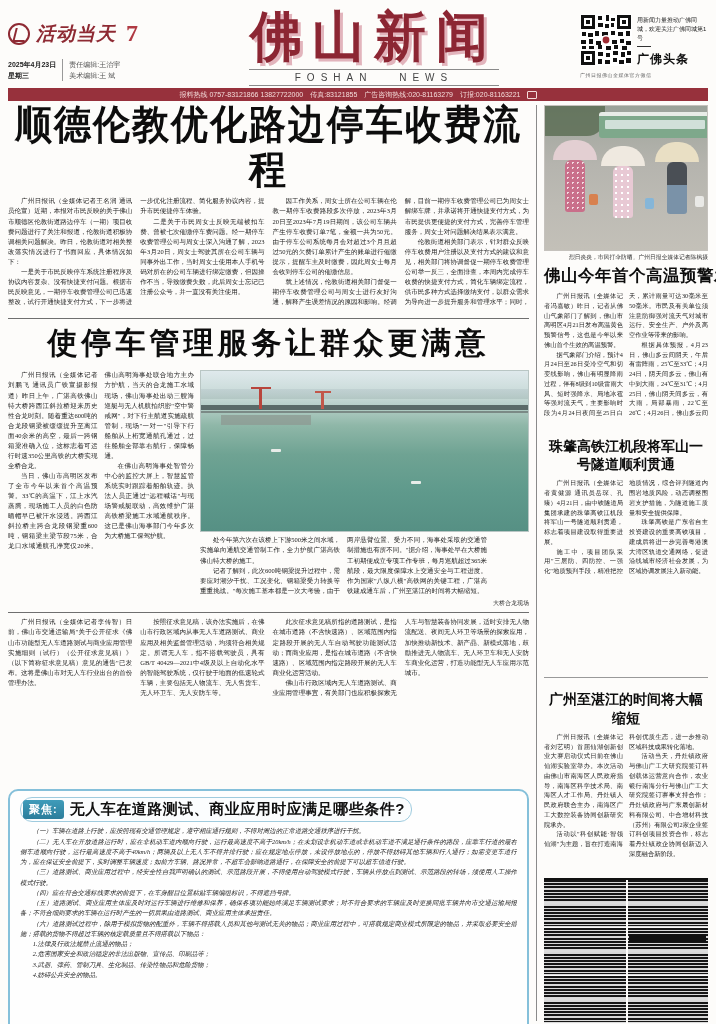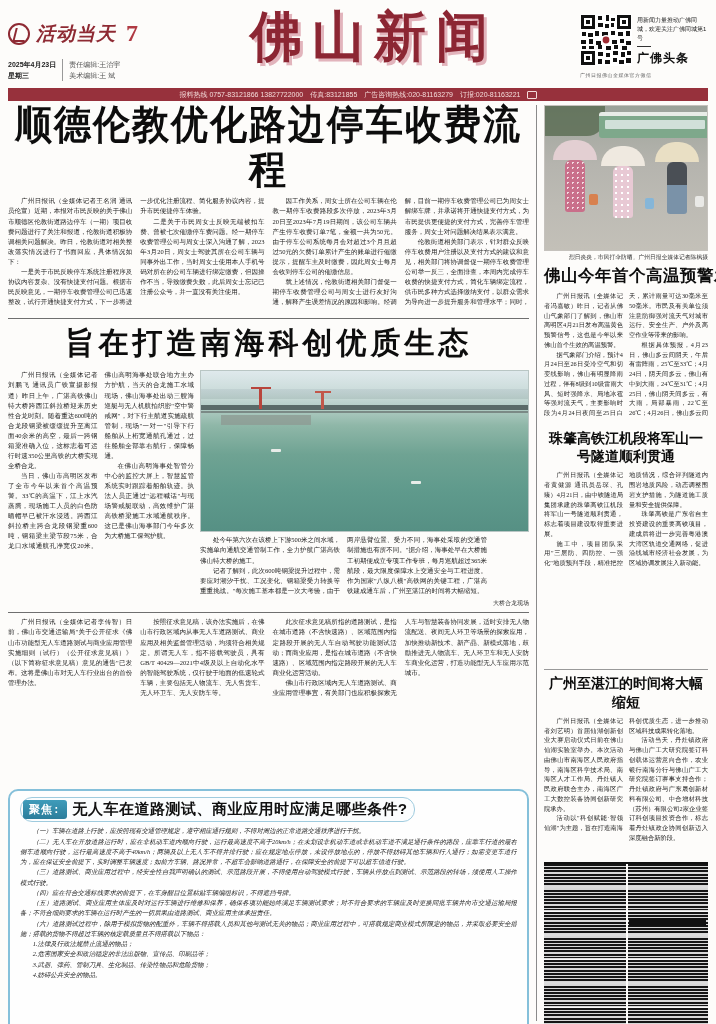--- a/index.html
+++ b/index.html
@@ -31,21 +31,21 @@
     transform:scaleY(1.04); }
   .section-en { width:250px; margin:4px auto 0; border-top:1px solid #8a8a8a; border-bottom:1px solid #8a8a8a;
     font-size:10px; letter-spacing:6px; color:#444; padding:2px 0; word-spacing:18px; }
   .qr-col { width:128px; padding-top:8px; }
   .qr-row { display:flex; gap:5px; }
   .qr-box { width:52px; height:52px; flex:0 0 auto; }
   .qr-right { font-size:6px; color:#222; line-height:1.5; }
   .qr-note { margin-top:2px; }
   .qr-dash { width:14px; border-top:1px solid #333; margin:3px 0; }
   .qr-brand { font-size:12px; font-weight:bold; color:#111; letter-spacing:1px;
-    font-family:Liberation Mono, monospace; }
+    font-family:Liberation Serif, serif; }
   .qr-caption { font-size:5px; color:#666; margin-top:4px; letter-spacing:.5px; }
   
   .contact-bar { height:13px; background:#97313c; color:#f4dcda; font-size:7px;
     display:flex; align-items:center; justify-content:center; gap:6px; margin-top:2px; }
   .contact-icon { width:10px; height:8px; border:1px solid #f4dcda; border-radius:1px; }
   
   .content { display:flex; margin-top:4px; height:916px; }
   .main-col { width:528px; padding-right:7px; }
   .side-col { width:172px; border-left:1px solid #8a8a8a; padding-left:7px; flex:0 0 auto; }
   .rule { border:none; border-top:1px solid #6f6f6f; margin:4px 0; }
@@ -81,21 +81,21 @@
   .pb-boat { position:absolute; width:10px; height:3px; background:#e8ece9; border-radius:1px; }
   .a2-underrow { display:flex; align-items:flex-end; gap:6px; margin-top:3px; flex:1; overflow:hidden; }
   .a2-under { flex:1; height:100%; }
   .photo-caption { font-size:6px; color:#333; white-space:nowrap; }
   .a3-body { height:166px; }
   
   .focus-box { border:2px solid #85c0da; border-radius:10px; margin-top:6px; padding:6px 10px 8px;
     height:246px; overflow:hidden; background:#fefefe; }
   .focus-head { display:flex; align-items:center; gap:6px; border:1px solid #9fcbde;
     border-radius:12px; padding:2px 6px 2px 2px; width:fit-content; margin-bottom:4px;
-    background:#fbfdfe;font-family:Liberation Mono, monospace; }
+    background:#fbfdfe; }
   .focus-badge { background:linear-gradient(180deg,#3f9cba,#2b7d9b); color:#fff; font-weight:bold;
     font-size:11px; padding:2px 6px; border-radius:3px; letter-spacing:1px; }
   .focus-title { font-weight:900; font-size:15px; color:#111; letter-spacing:.5px; }
   .focus-body { font-family:"Liberation Serif", serif; font-style:italic; font-size:6.4px;
     line-height:1.6; text-align:justify; color:#222; overflow:hidden; height:196px; }
   .focus-body p { text-indent:2em; margin:0; }
   
   .photo-street { height:146px; position:relative; overflow:hidden; border:1px solid #c5c2bd;
     background:linear-gradient(180deg,#9aa29a 0%,#a8aba3 18%,#b5b4ae 40%,#bdbbb4 70%,#c3c0b8 100%); }
   .ps-bus { position:absolute; top:6px; left:54px; width:112px; height:26px; background:#7ea88b;
@@ -114,21 +114,21 @@
   .f3 { top:36px; left:110px; } .f3 .umb { background:#e9dfc4; }
   .f3 .body { background:linear-gradient(180deg,#4a4f55 0 45%,#7a92a8 45% 100%); }
   .bag { position:absolute; width:9px; height:11px; border-radius:2px; }
   .bag-orange { background:#d8814f; top:88px; left:44px; }
   .bag-blue { background:#86b6d8; top:92px; left:100px; }
   .bag-white { background:#e9e9e6; top:90px; left:150px; }
   .side-caption { font-size:5.8px; color:#333; text-align:right; margin:2px 0 3px; }
   .side-h1 { font-family:"Liberation Serif", serif; font-weight:900; font-size:16.5px;
     letter-spacing:.5px; text-align:center; margin:3px 0 4px; color:#0d0d0d; white-space:nowrap; }
   .side-h2 { font-family:"Liberation Serif", serif; font-weight:900; font-size:14px;
-    line-height:1.3; text-align:center; margin:5px 0 4px; color:#0d0d0d; }
+    line-height:1.3; text-align:center; margin:13px 0 4px; color:#0d0d0d; }
   .side-body { font-family:"Liberation Serif", serif; font-size:6.3px; line-height:1.55;
     text-align:justify; color:#1c1c1c; column-count:2; column-gap:6px; overflow:hidden; }
   .side-body p { text-indent:2em; margin:0; }
   .sb1 { height:134px; } .sb2 { height:196px; } .sb3 { height:142px; }
   .classifieds { height:188px; margin-top:4px; position:relative; border-top:2px solid #111;
     background:
       repeating-linear-gradient(180deg, rgba(255,255,255,0) 0 22px, rgba(255,255,255,.85) 22px 24px),
       repeating-linear-gradient(180deg, #161616 0 2px, #d8d8d8 2px 3.2px);
     overflow:hidden; }
   .classifieds::before { content:""; position:absolute; top:0; bottom:0; left:50%; width:2px;
@@ -155,20 +155,21 @@
         </div>
         <div class="editors">
           <div>责任编辑:王治宇</div>
           <div>美术编辑:王 斌</div>
         </div>
       </div>
     </div>
 
     <div class="title-col">
       <div class="section-title">佛山新闻</div>
+      <div class="section-en">FOSHAN NEWS</div>
     </div>
 
     <div class="qr-col">
       <div class="qr-row">
         <svg class="qr-box" viewBox="0 0 52 52">
           <rect x="0" y="0" width="52" height="52" fill="#fff"></rect>
           <g fill="#111">
             <rect x="1" y="1" width="14" height="14"></rect>
               <rect x="37" y="1" width="14" height="14"></rect>
             <rect x="1" y="37" width="14" height="14"></rect>
@@ -245,21 +246,21 @@
             <p>二是关于市民周女士反映无端被扣车费、曾被七次催缴停车费问题。经一期停车收费管理公司与周女士深入沟通了解，2023年3月20日，周女士驾驶其所在公司车辆与同事外出工作，当时周女士使用本人手机号码对所在的公司车辆进行绑定缴费，但因操作不当，导致缴费失败，此后周女士忘记已注册公众号，并一直没有关注使用。</p>
             <p>因工作关系，周女士所在公司车辆在伦教一期停车收费路段多次停放，2023年3月20日至2023年7月19日期间，该公司车辆共产生停车收费订单7笔，金额一共为50元。由于停车公司系统每月会对超过3个月且超过50元的欠费订单累计产生的账单进行催缴提示，提醒车主及时缴费，因此周女士每月会收到停车公司的催缴信息。</p>
             <p>就上述情况，伦教街道相关部门督促一期停车收费管理公司与周女士进行友好沟通，解释产生误差情况的原因和影响。经调解，目前一期停车收费管理公司已为周女士解绑车牌，并承诺将开通快捷支付方式，为市民提供更便捷的支付方式，完善停车管理服务，周女士对问题解决结果表示满意。</p>
             <p>伦教街道相关部门表示，针对群众反映停车收费用户注册以及支付方式的建议和意见，相关部门将协调督促一期停车收费管理公司举一反三，全面排查，本周内完成停车收费的快捷支付方式，简化车辆绑定流程，供市民多种方式选择缴纳支付，以群众需求为导向进一步提升服务和管理水平；同时，相关部门要求一期停车收费管理公司做好日常市民反映的投诉或诉求处理，认真耐心细致解释，并及时高效处置，使停车管理服务让群众更满意。</p>
           </div>
       </div>
 
       <hr class="rule">
 
       <div>
-        <h1 class="headline2">旨在打造南海科创优质生态</h1>
+        <h1 class="headline2">使停车管理服务让群众更满意</h1>
         <div class="a2-wrap">
           <div class="a2-left">
             <div class="bodytext cols2">
                 <p>广州日报讯（全媒体记者刘鹏飞 通讯员广铁宣摄影报道）昨日上午，广湛高铁佛山特大桥跨西江斜拉桥迎来历史性合龙时刻。随着重达600吨的合龙段钢梁被缓缓提升至离江面40余米的高空，最后一跨钢箱梁准确入位，这标志着可运行时速350公里高铁的大桥实现全桥合龙。</p>
                 <p>当日，佛山市高明区发布了全市今年以来首个高温预警。33℃的高温下，江上水汽蒸腾，现场施工人员的白色防晒帽早已被汗水浸透。跨西江斜拉桥主跨合龙段钢梁重600吨，钢箱梁主梁节段75米，合龙口水域通航孔净宽仅20米。佛山高明海事处联合地方主办方护航，当天的合龙施工水域现场，佛山海事处出动三艘海巡艇与无人机航拍织密"空中警戒网"，对下行主航道实施疏航管制，现场"一对一"引导下行船舶从上桁宽通航孔通过，过往船舶全部靠右航行，保障畅通。</p>
                 <p>在佛山高明海事处智管分中心的监控大屏上，智慧监管系统实时跟踪着船舶轨迹。执法人员正通过"远程喊话"与现场警戒艇联动，高效维护广湛高铁桥梁施工水域通航秩序。这已是佛山海事部门今年多次为大桥施工保驾护航。</p>
               </div>
           </div>
           <div class="a2-right">
             <div class="photo-bridge">

